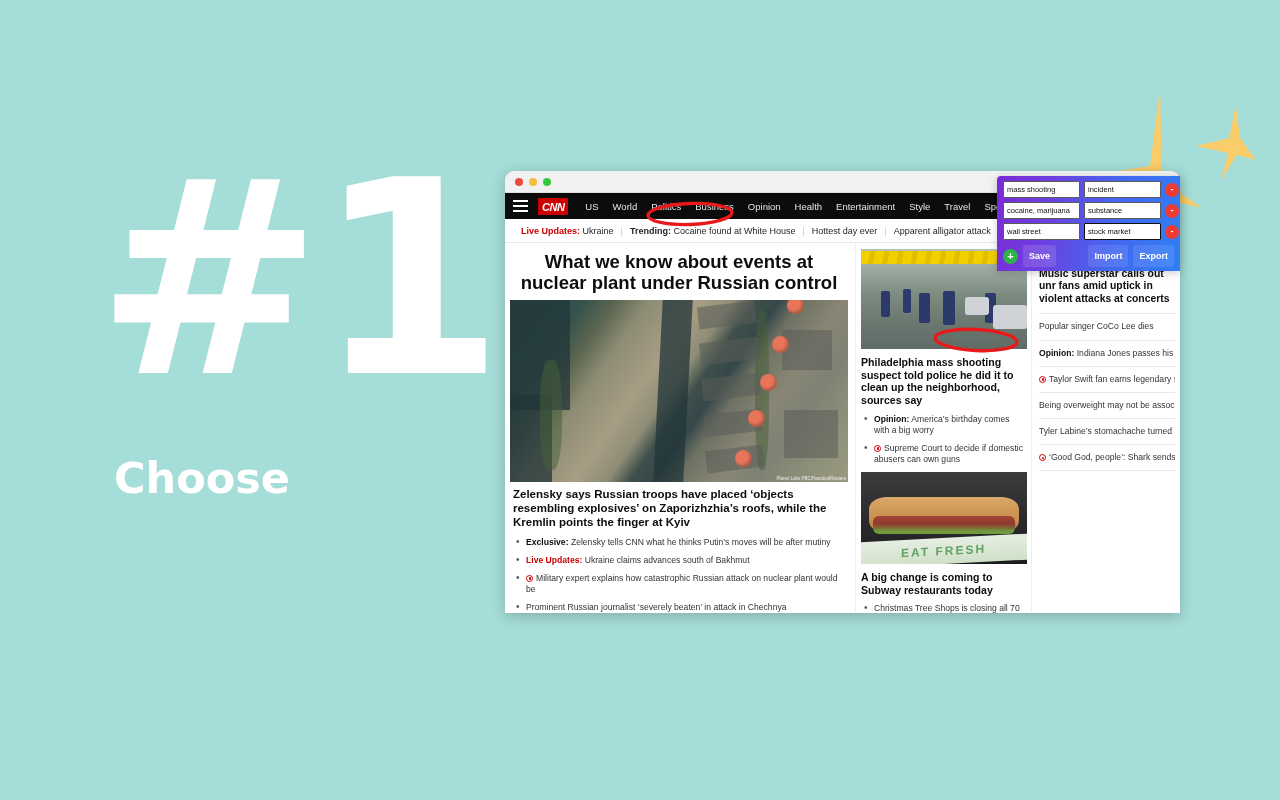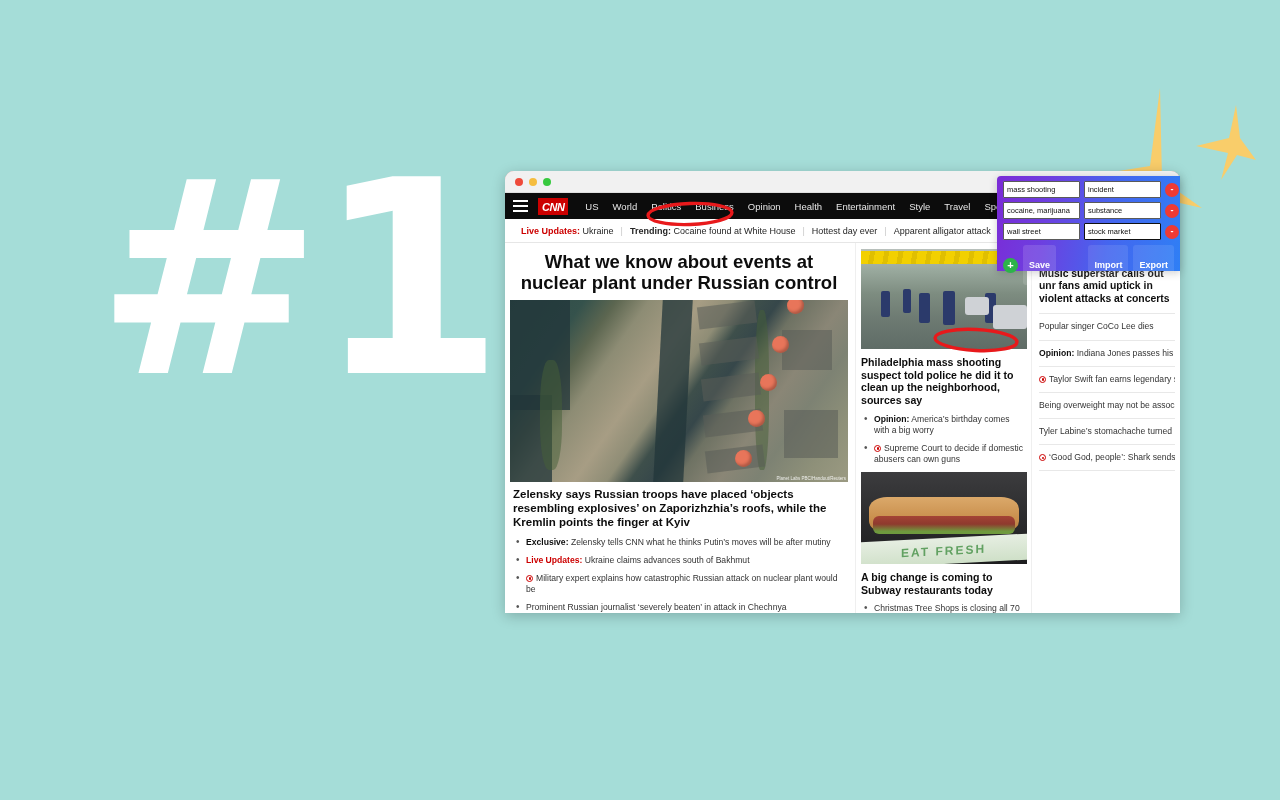--- a/index.html
+++ b/index.html
@@ -272,35 +272,36 @@
   #ext-footer {
     display: flex; align-items: center; padding: 0 6px; gap: 5px; margin-top: 1px;
   }
   .plus-btn {
     width: 15px; height: 15px; border-radius: 50%; background: #2db34a;
     color: #fff; font-size: 11px; line-height: 14px; text-align: center;
     cursor: pointer; font-weight: 700;
   }
   .pill {
     color: #fff; font-size: 9px; font-weight: 700; cursor: pointer;
-    padding: 15px 6px; border-radius: 3px;
+    padding: 6px 6px; border-radius: 3px;
   }
   #save-btn { background: rgba(255,255,255,0.13); }
   #ext-spacer { flex: 1; }
   .pill.tight { background: rgba(255,255,255,0.1); }
 
   
   .annot { position: absolute; pointer-events: none; }
 </style>
 </head>
 <body>
 
 <div id="promo-number">#1</div>
 
 <div id="promo-heading">
+  <div>Choose</div>
 </div>
 
 <div id="caption">
 </div>
 
 <svg class="sparkle" style="left:1062px; top:88px; width:140px; height:175px;" viewBox="0 0 140 175">
   <path d="M98 0 L88 78 L0 92 L86 106 L60 175 L96 110 L140 120 L100 92 Z" fill="#f9cd6a"></path>
 </svg>
 <svg class="sparkle" style="left:1196px; top:105px; width:60px; height:75px;" viewBox="0 0 60 75">
   <path d="M40 0 L33 33 L0 41 L32 48 L25 75 L41 50 L60 55 L44 33 Z" fill="#f9cd6a"></path>

